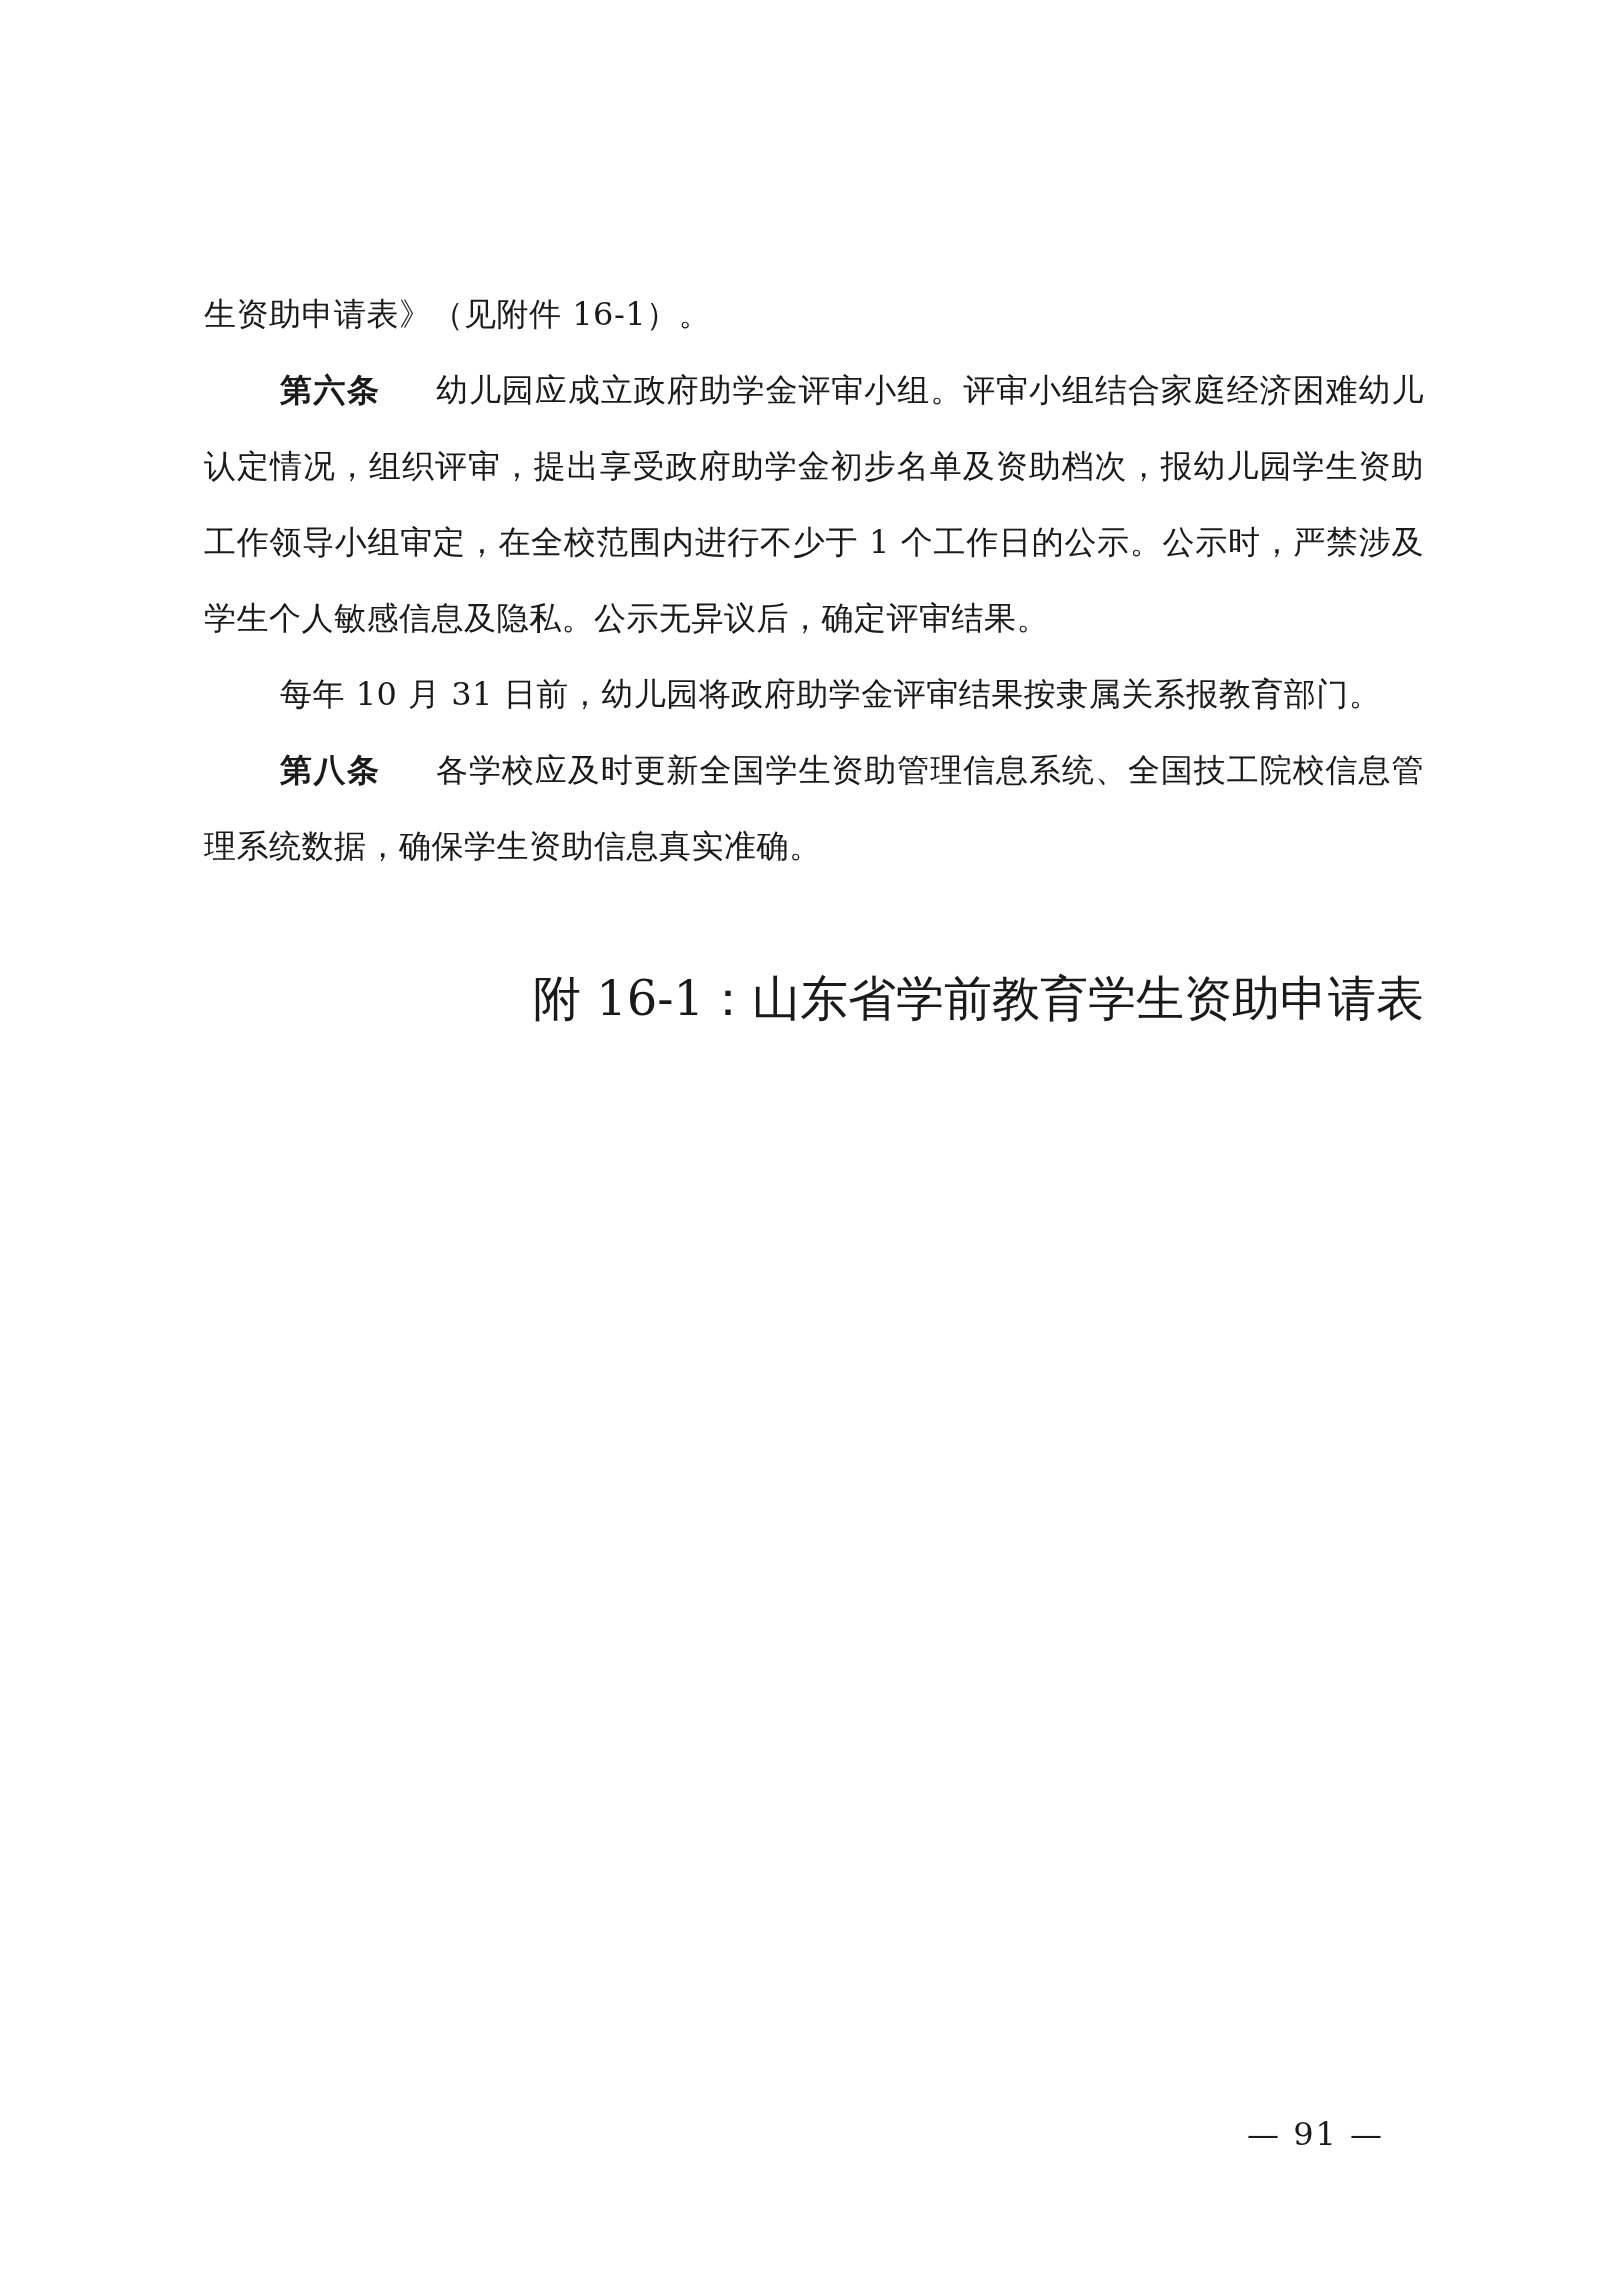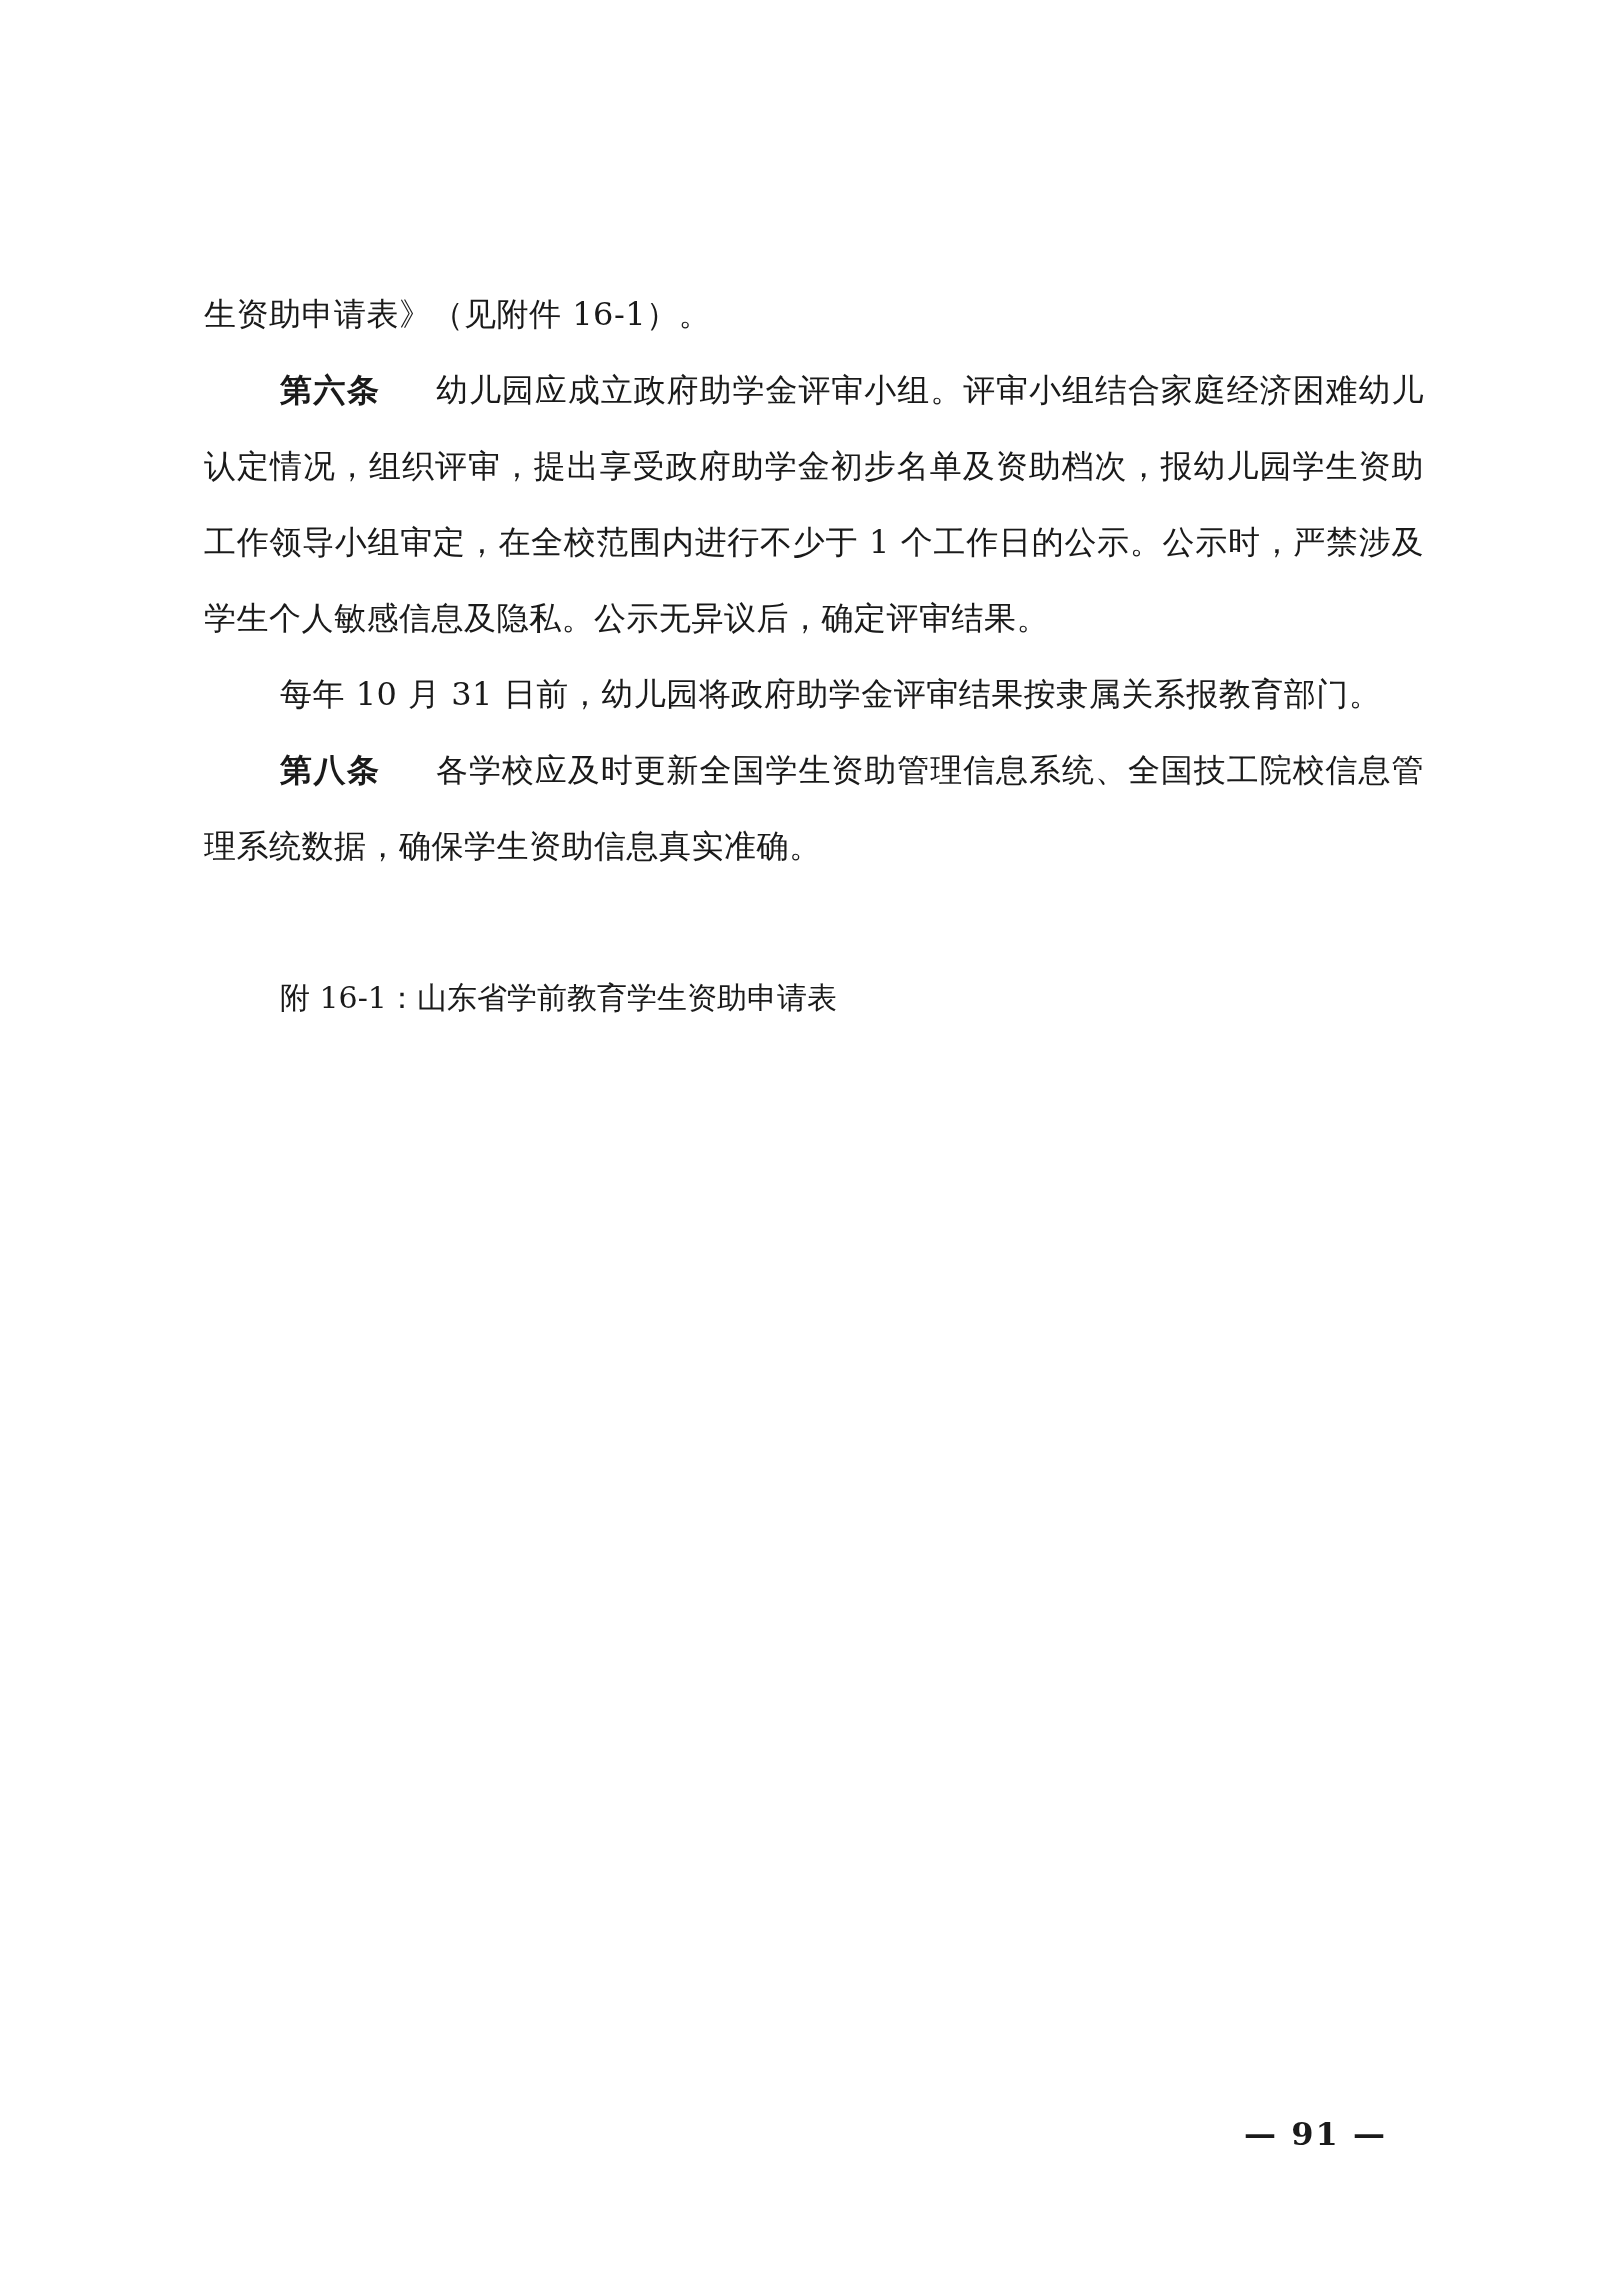--- a/index.html
+++ b/index.html
@@ -32,37 +32,37 @@
     margin: 0;
   }
   .para.indent {
     text-indent: 76px;
   }
   .bold {
     font-weight: bold;
     letter-spacing: 1px;
   }
   .attachment {
-    font-size: 30px;
+    font-size: 48px;
     line-height: 76px;
     text-indent: 76px;
     margin: 0;
+    text-align: right;
   }
   .spacer-md { height: 76px; }
   .page-number {
     position: absolute;
     left: 0;
     top: 2115px;
     width: 1621px;
     text-align: center;
     font-size: 32px;
     font-family: "DejaVu Serif", serif;
     color: #1a1a1a;
     letter-spacing: 2px;
-    font-weight: bold;
   }
   .page-number span.inner {
     display: inline-block;
     margin-left: 1010px;
   }
 </style>
 </head>
 <body>
 
 <div class="page">

